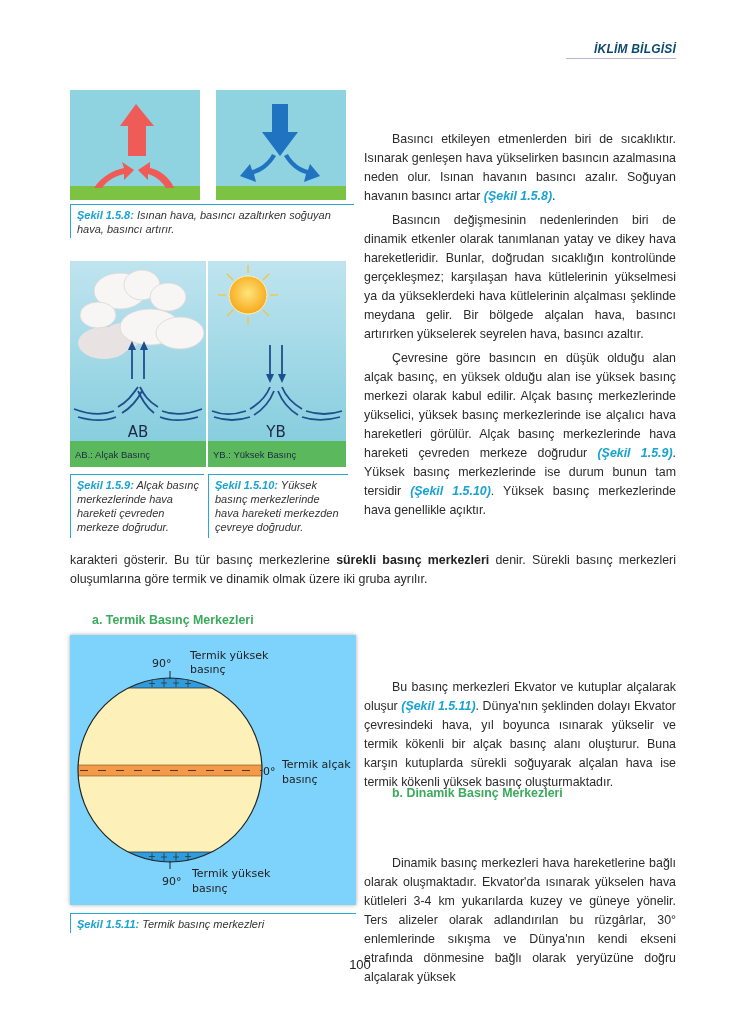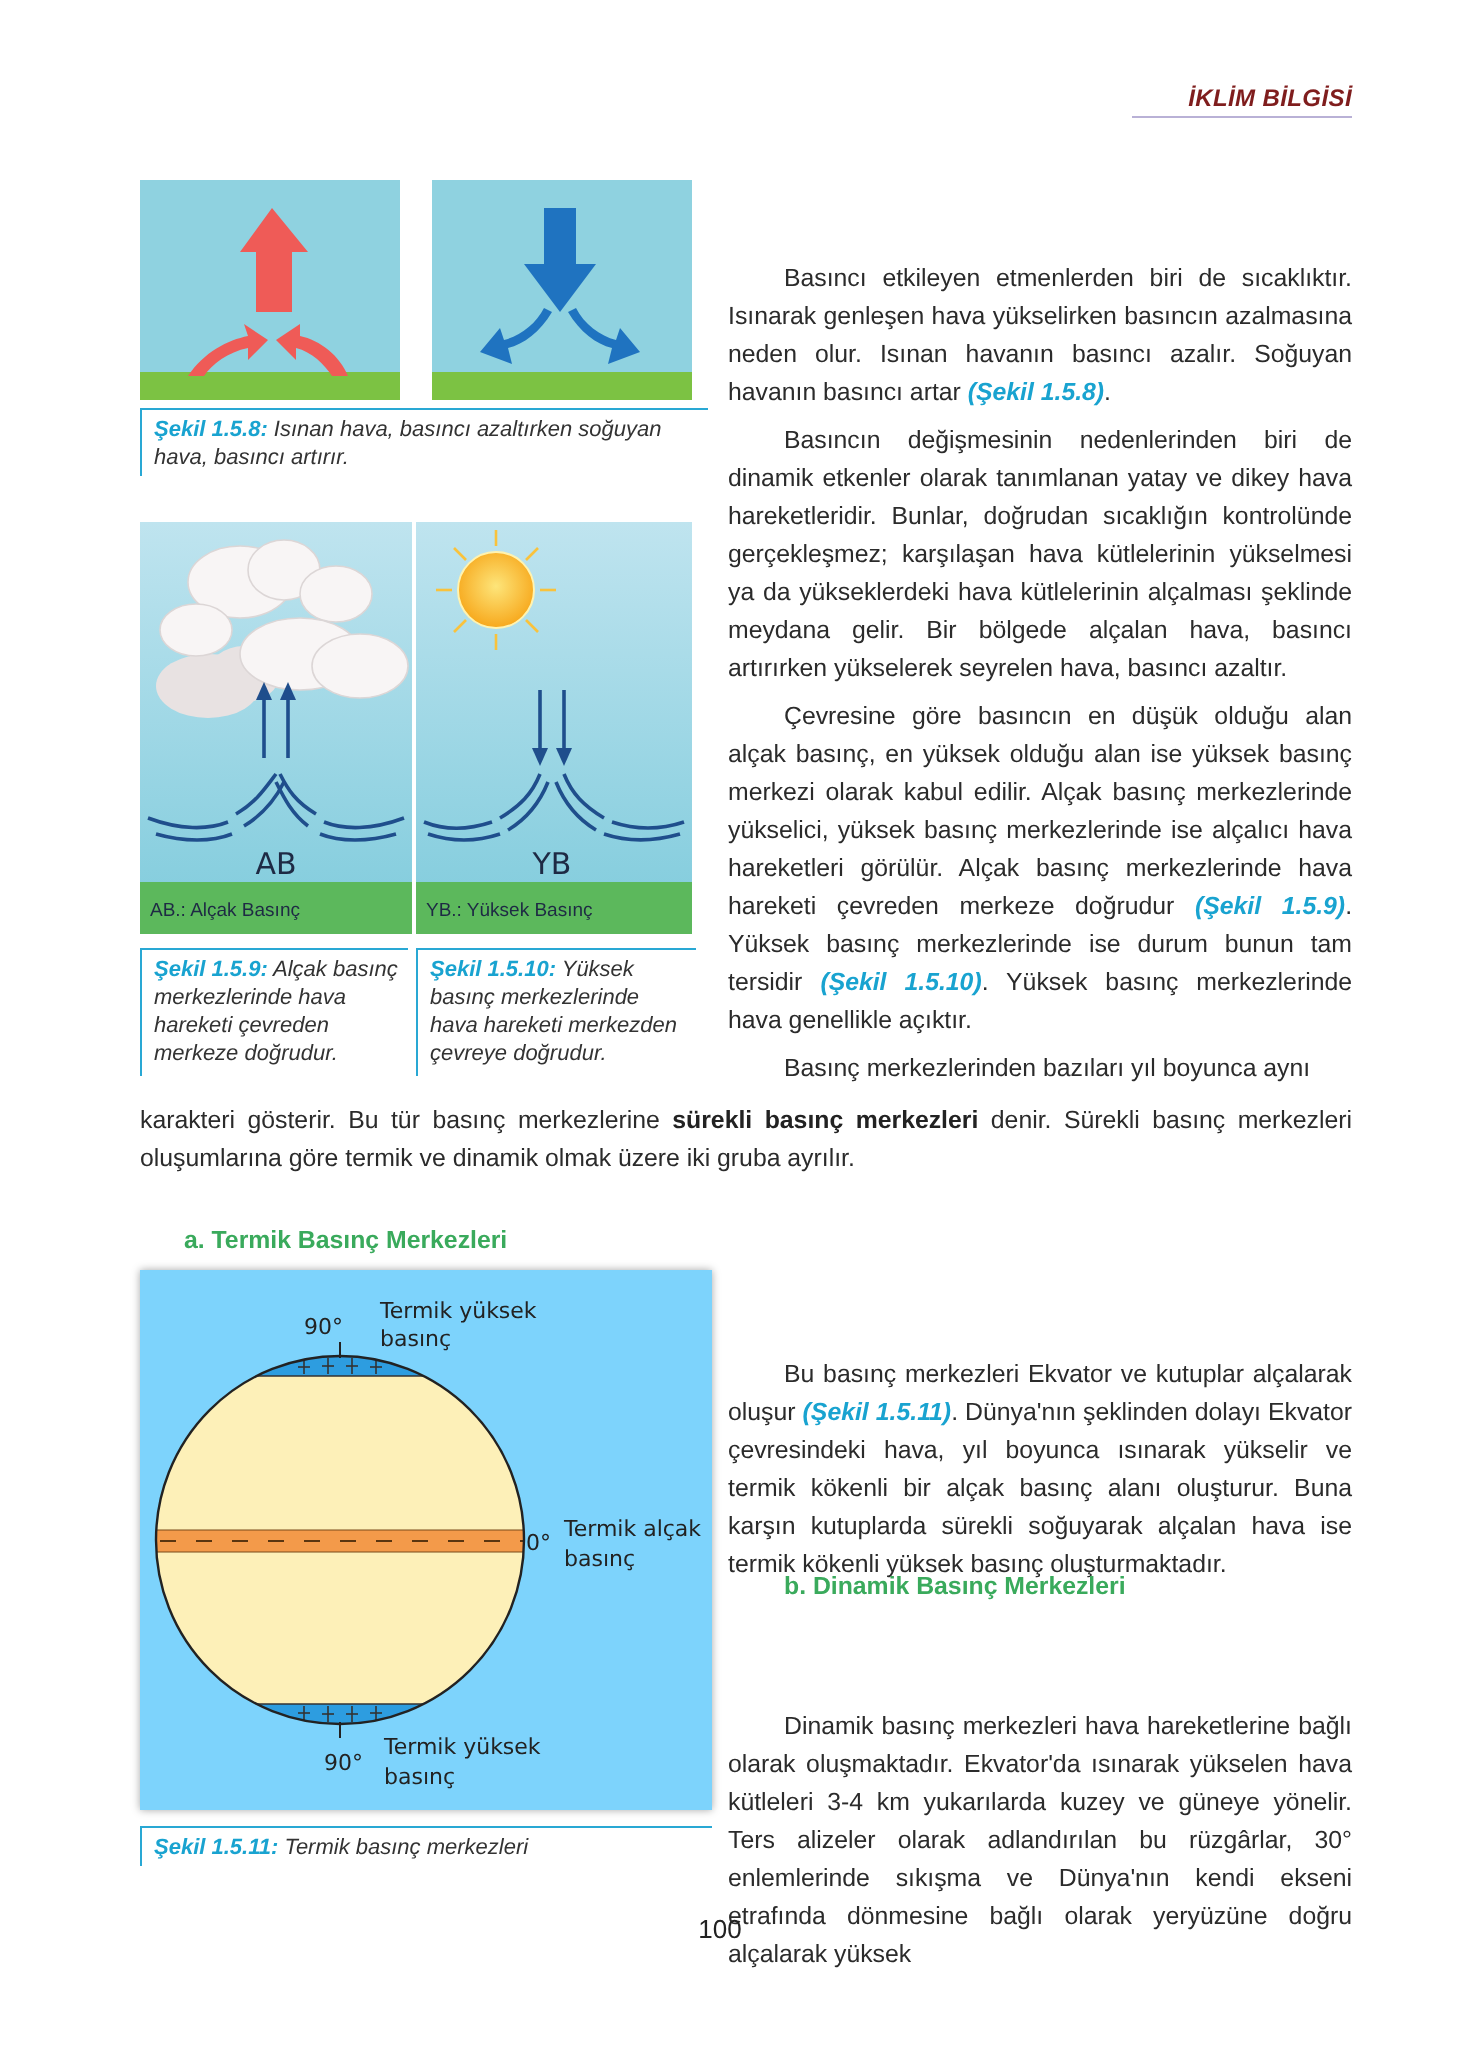--- a/index.html
+++ b/index.html
@@ -1,21 +1,21 @@
 <!DOCTYPE html>
 <html><head>
 <meta charset="utf-8">
 <style>
   * { box-sizing: border-box; margin: 0; padding: 0; }
   html, body { width: 736px; height: 1024px; background: #ffffff; overflow: hidden; }
   body { position: relative; font-family: "Liberation Sans", sans-serif; color: #2b2b2b; }
 
   .running-head {
     position: absolute; left: 566px; top: 42px; width: 110px;
-    font-size: 12px; font-weight: bold; font-style: italic; color: #7f1d1d;
+    font-size: 12px; font-weight: bold; font-style: italic; color: #0c4a6e;
     border-bottom: 1px solid #b9b1d6; padding-bottom: 2px; text-align: right; letter-spacing: 0.2px;
   }
 
   .para { font-size: 12.4px; line-height: 19px; text-align: justify; }
   .indent { text-indent: 28px; margin-top: 48px; }
   .ref { color: #19a3d0; font-weight: bold; font-style: italic; }
   .bold { font-weight: bold; color: #222; }
 
   .col-right { position: absolute; left: 364px; width: 312px; }
 
@@ -160,21 +160,20 @@
   <span class="cap-label">Şekil 1.5.9:</span><span> Alçak basınç merkezlerinde hava hareketi çevreden merkeze doğrudur.</span>
 </div>
 <div class="caption" style="left:208px; top:474px; width:140px; height:64px;">
   <span class="cap-label">Şekil 1.5.10:</span><span> Yüksek basınç merkezlerinde hava hareketi merkezden çevreye doğrudur.</span>
 </div>
 
 <div class="col-right para" style="top:82px;">
   <p class="indent"><span>Basıncı etkileyen etmenlerden biri de sıcaklıktır. Isınarak genleşen hava yükselirken basıncın azalmasına neden olur. Isınan havanın basıncı azalır. Soğuyan havanın basıncı artar </span><span class="ref">(Şekil 1.5.8)</span><span>.</span></p>
   <p class="indent" style="margin-top:5px;">Basıncın değişmesinin nedenlerinden biri de dinamik etkenler olarak tanımlanan yatay ve dikey hava hareketleridir. Bunlar, doğrudan sıcaklığın kontrolünde gerçekleşmez; karşılaşan hava kütlelerinin yükselmesi ya da yükseklerdeki hava kütlelerinin alçalması şeklinde meydana gelir. Bir bölgede alçalan hava, basıncı artırırken yükselerek seyrelen hava, basıncı azaltır.</p>
   <p class="indent" style="margin-top:5px;"><span>Çevresine göre basıncın en düşük olduğu alan alçak basınç, en yüksek olduğu alan ise yüksek basınç merkezi olarak kabul edilir. Alçak basınç merkezlerinde yükselici, yüksek basınç merkezlerinde ise alçalıcı hava hareketleri görülür. Alçak basınç merkezlerinde hava hareketi çevreden merkeze doğrudur </span><span class="ref">(Şekil 1.5.9)</span><span>. Yüksek basınç merkezlerinde ise durum bunun tam tersidir </span><span class="ref">(Şekil 1.5.10)</span><span>. Yüksek basınç merkezlerinde hava genellikle açıktır.</span></p>
-  <p class="indent" style="margin-top:5px; text-align:left;">Basınç merkezlerinden bazıları yıl boyunca aynı</p>
 </div>
 
 <div class="para" style="position:absolute; left:70px; top:551px; width:606px;">
   <span>karakteri gösterir. Bu tür basınç merkezlerine </span><span class="bold">sürekli basınç merkezleri</span><span> denir. Sürekli basınç merkezleri oluşumlarına göre termik ve dinamik olmak üzere iki gruba ayrılır.</span>
 </div>
 
 <div class="sub-heading" style="left:92px; top:613px;">a. Termik Basınç Merkezleri</div>
 
 <div class="fig1511-box">
   <svg width="286" height="270" viewBox="0 0 286 270">

